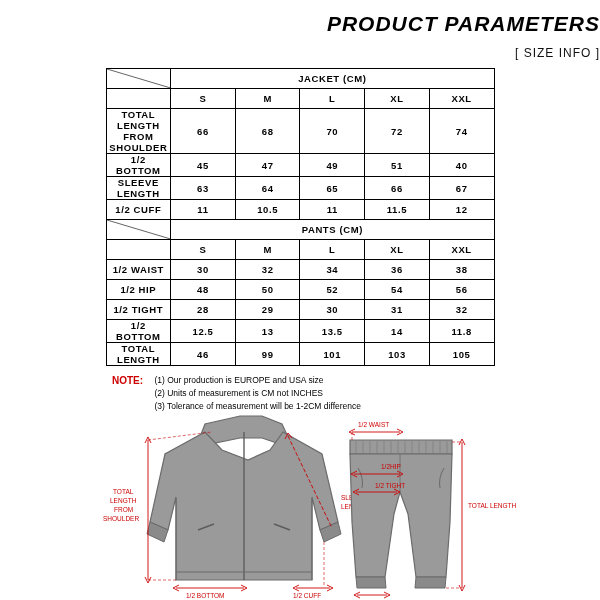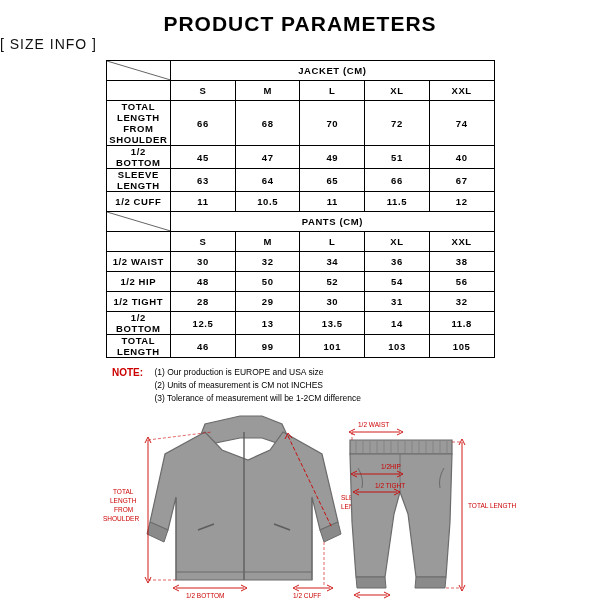--- a/index.html
+++ b/index.html
@@ -14,31 +14,32 @@
     color: #000000;
     position: relative;
     overflow: hidden;
   }
   .page {
     width: 600px;
     height: 600px;
     position: relative;
   }
   .title {
-    text-align: center;
+    text-align: right;
     font-weight: bold;
     font-size: 21px;
     letter-spacing: 1px;
     margin-top: 12px;
+    font-style: italic;
   }
   .subtitle {
-    text-align: left;
-    font-size: 14px;
+    text-align: right;
+    font-size: 12px;
     letter-spacing: 1px;
-    margin-top: 0;
+    margin-top: 10px;
     color: #111;
   }
   table.size-table {
     border-collapse: collapse;
     margin: 8px auto 0 auto;
     width: 389px;
     table-layout: fixed;
   }
   table.size-table td {
     border: 1px solid #000;

